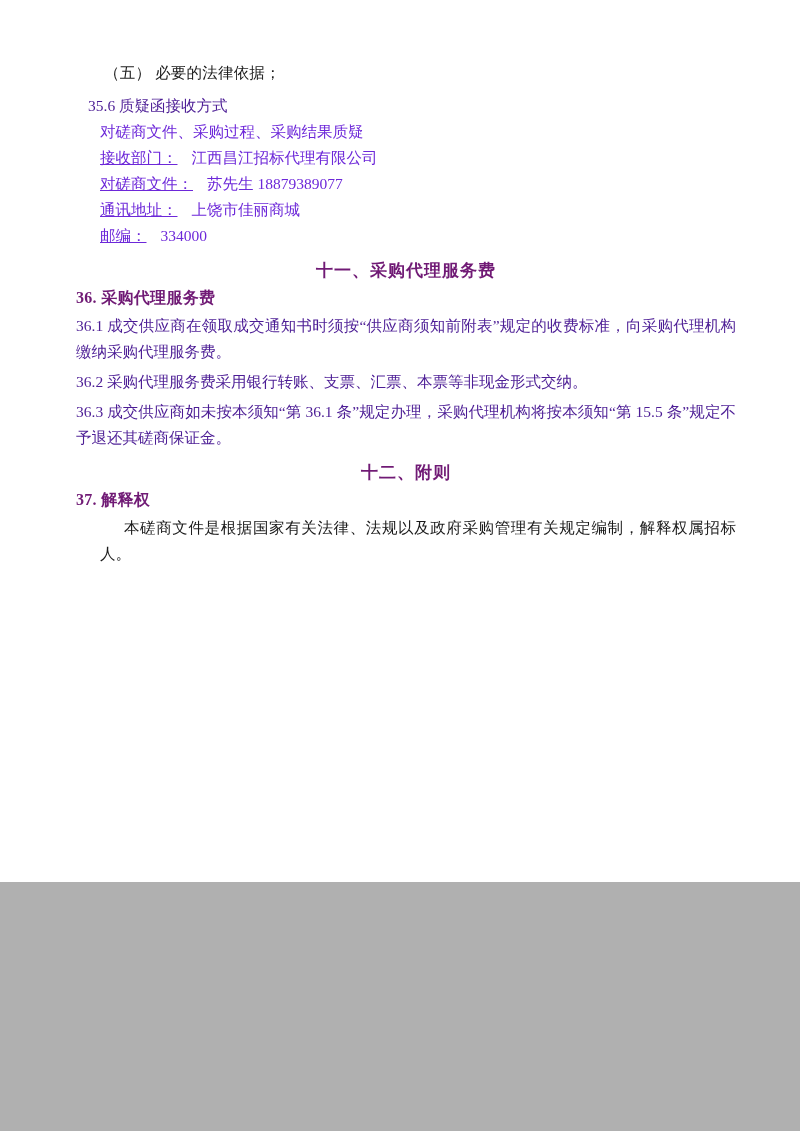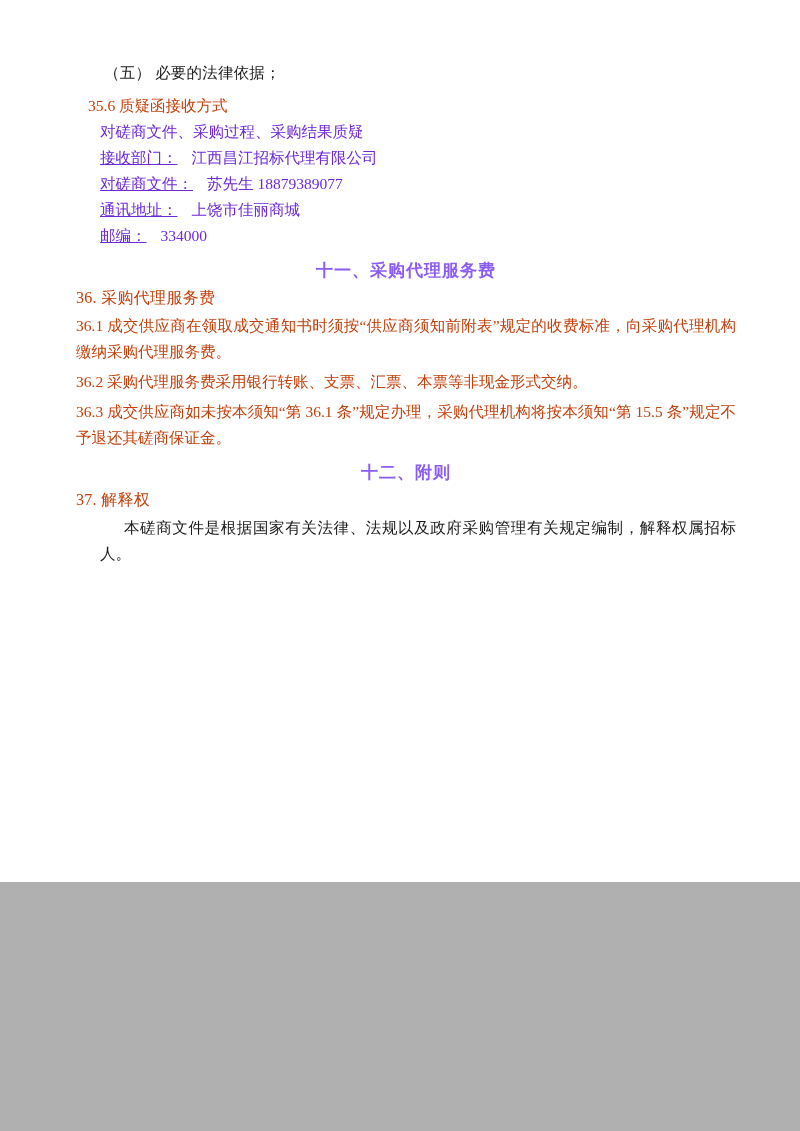--- a/index.html
+++ b/index.html
@@ -38,41 +38,41 @@
     line-height: 1.65;
     color: #1a1a1a;
     text-align: justify;
     letter-spacing: 0.1px;
   }
   .section-title {
     text-align: center;
     font-weight: bold;
     font-size: 17px;
     letter-spacing: 1px;
-    color: #8b5cf6;
+    color: #701a75;
     margin: 6px 0 6px 0;
   }
   .bold-head {
-    font-weight: normal;
+    font-weight: bold;
     font-size: 16px;
-    color: #c2410c;
+    color: #701a75;
     letter-spacing: 0.3px;
   }
   .gap-sm { height: 4px; }
   .kv {
     font-size: 15.5px;
     line-height: 1.68;
     color: #6d28d9;
   }
   .kv .k { display: inline-block; text-decoration: underline; }
   .kv .v { display: inline-block; padding-left: 14px; }
   .numbered {
     font-size: 15.5px;
     line-height: 1.68;
-    color: #c2410c;
+    color: #4c1d95;
     text-align: justify;
   }
   .num-label { letter-spacing: 0; }
   .pagenum {
     position: absolute;
     left: 0;
     right: 0;
     top: 1070px;
     font-size: 12px;
     color: #222;

